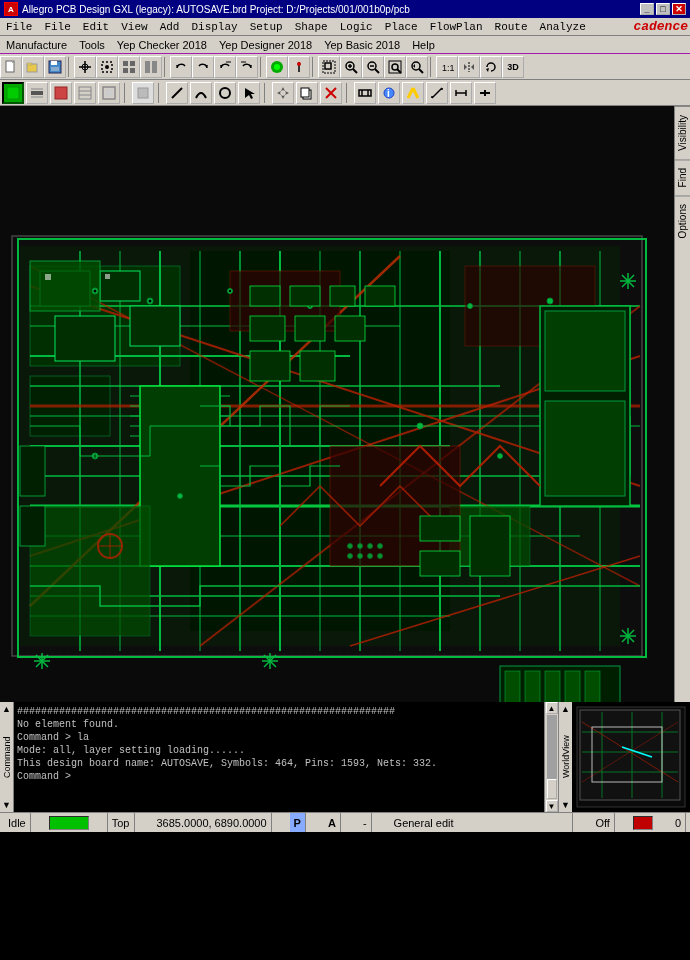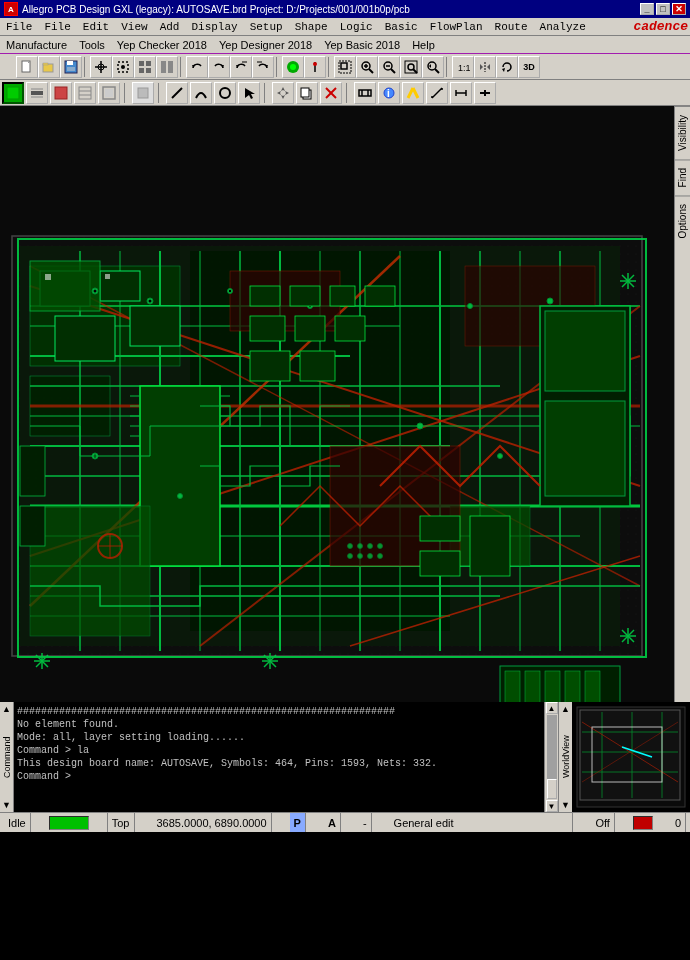--- a/index.html
+++ b/index.html
@@ -32,21 +32,21 @@
     
     #menu-bar2 {
       width: 100%; height: 18px; background: #d4d0c8;
       display: flex; align-items: center;
       border-bottom: 1px solid #a21caf;
     }
 
     
     .toolbar-row {
       width: 100%; height: 26px; background: #d4d0c8;
-      display: flex; align-items: center; padding: 2px 16px;
+      display: flex; align-items: center; padding: 2px 0;
       border-bottom: 1px solid #808080; gap: 0;
     }
     .tb-btn {
       width: 22px; height: 22px; background: #d4d0c8;
       border: 1px outset #fff; display: flex; align-items: center; justify-content: center;
       cursor: pointer; font-size: 10px; color: #000; flex-shrink: 0;
     }
     .tb-sep { width: 4px; height: 20px; border-left: 1px solid #808080; margin: 0 2px; }
 
     .toolbar-row2 {
@@ -127,21 +127,21 @@
 <div id="menu-bar">
   <div class="menu-item">File</div>
   <div class="menu-item">File</div>
   <div class="menu-item">Edit</div>
   <div class="menu-item">View</div>
   <div class="menu-item">Add</div>
   <div class="menu-item">Display</div>
   <div class="menu-item">Setup</div>
   <div class="menu-item">Shape</div>
   <div class="menu-item">Logic</div>
-  <div class="menu-item">Basic</div>
+  <div class="menu-item">Place</div>
   <div class="menu-item">FlowPlan</div>
   <div class="menu-item">Route</div>
   <div class="menu-item">Analyze</div>
   <div id="cadence-logo">cadence</div>
 </div>
 
 <div id="menu-bar2">
   <div class="menu-item">Manufacture</div>
   <div class="menu-item">Tools</div>
   <div class="menu-item">Yep Checker 2018</div>
@@ -644,22 +644,22 @@
 
     <div style="width:14px;background:#d4d0c8;border-right:1px solid #808080;display:flex;flex-direction:column;align-items:center;">
       <div style="font-size:9px;color:#000;cursor:pointer;padding:2px;">▲</div>
       <div style="writing-mode:vertical-rl;transform:rotate(180deg);font-size:9px;color:#000;flex:1;display:flex;align-items:center;justify-content:center;background:#d4d0c8;">Command</div>
       <div style="font-size:9px;color:#000;cursor:pointer;padding:2px;">▼</div>
     </div>
 
     <div id="console-text" style="flex:1;background:#000;color:#c0c0c0;font-family:'Courier New',monospace;font-size:10px;padding:3px;overflow:hidden;line-height:1.3;">
       <div>###############################################################</div>
       <div>No element found.</div>
+      <div>Command &gt; la</div>
       <div>Mode: all, layer setting loading......</div>
-      <div>Command &gt; la</div>
       <div>This design board name: AUTOSAVE, Symbols: 464, Pins: 1593, Nets: 332.</div>
       <div>Command &gt;</div>
     </div>
 
     <div style="width:14px;background:#d4d0c8;border-left:1px solid #808080;display:flex;flex-direction:column;align-items:center;">
       <div style="width:12px;height:12px;background:#d4d0c8;border:1px outset #fff;display:flex;align-items:center;justify-content:center;font-size:8px;cursor:pointer;">▲</div>
       <div style="flex:1;background:#a0a0a0;width:10px;margin:1px;position:relative;">
         <div style="width:10px;height:20px;background:#d4d0c8;border:1px outset #fff;position:absolute;bottom:0;"></div>
       </div>
       <div style="width:12px;height:12px;background:#d4d0c8;border:1px outset #fff;display:flex;align-items:center;justify-content:center;font-size:8px;cursor:pointer;">▼</div>

